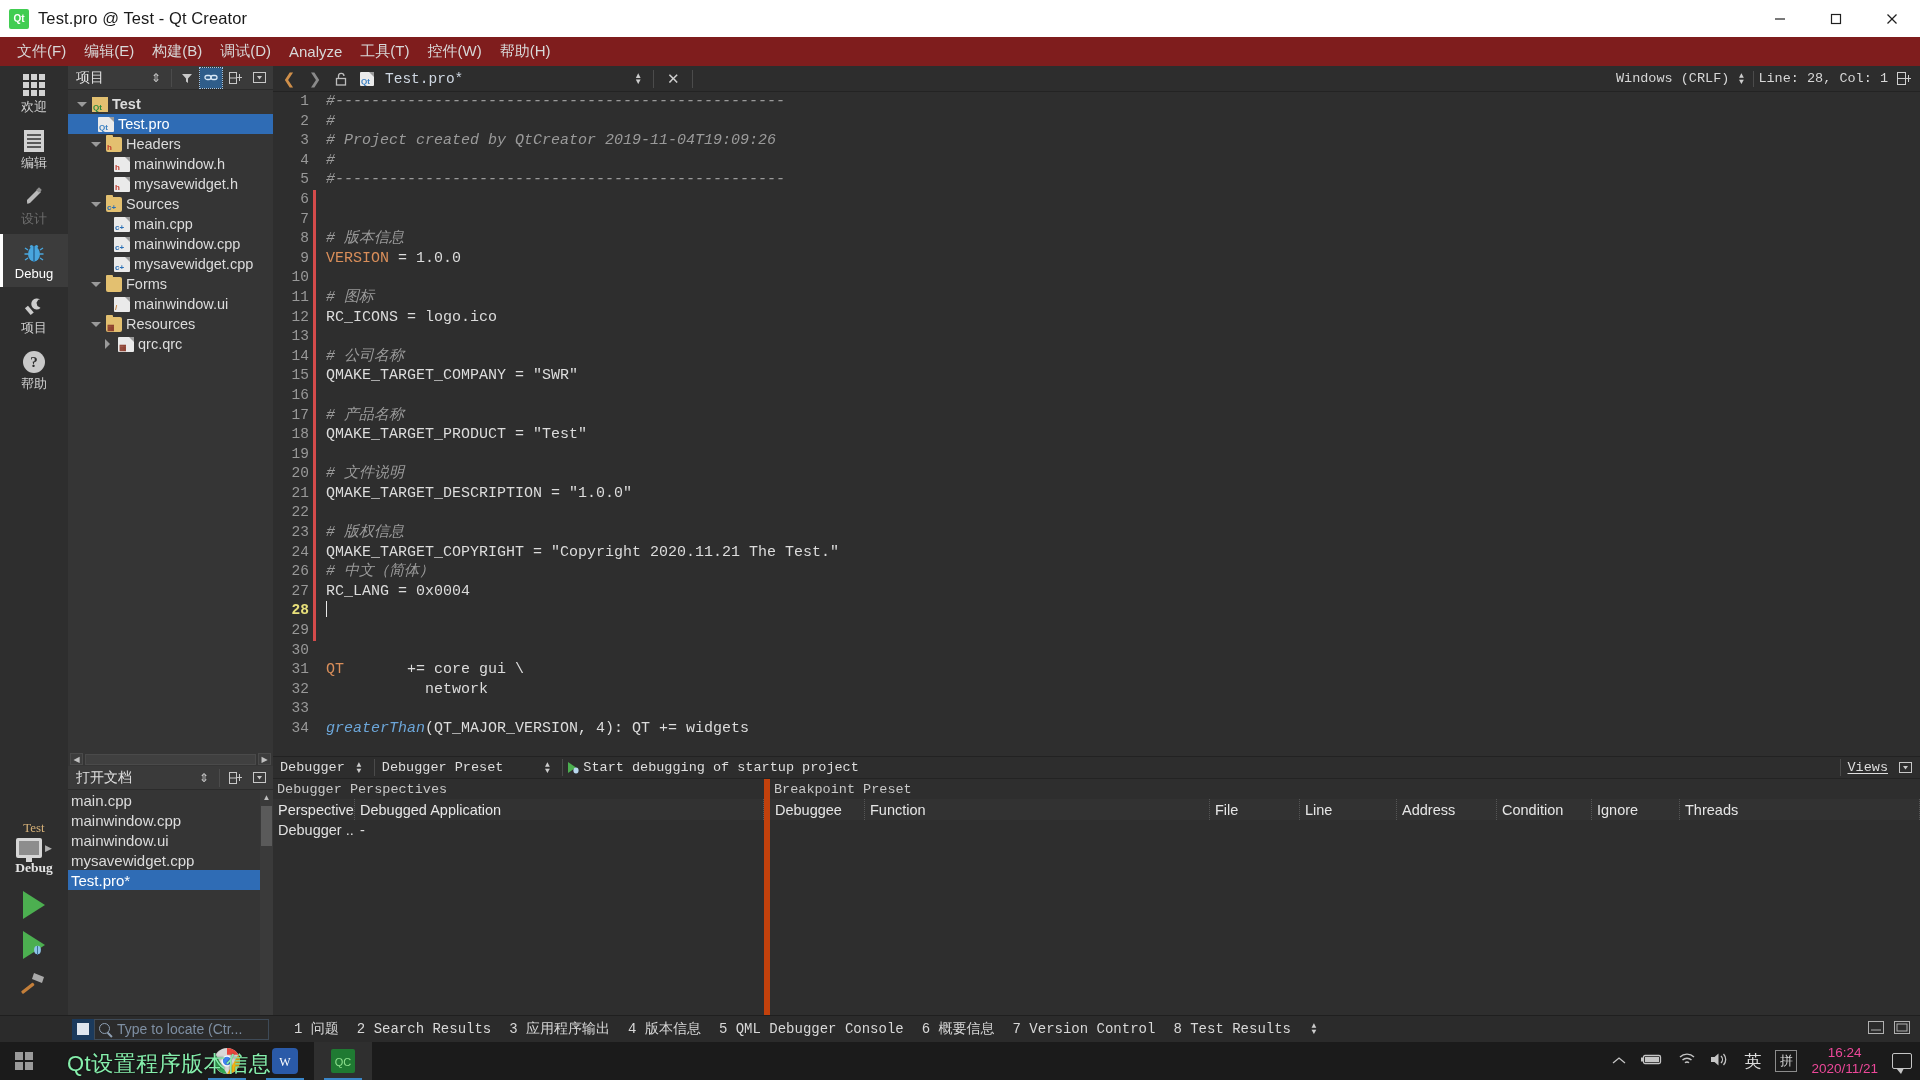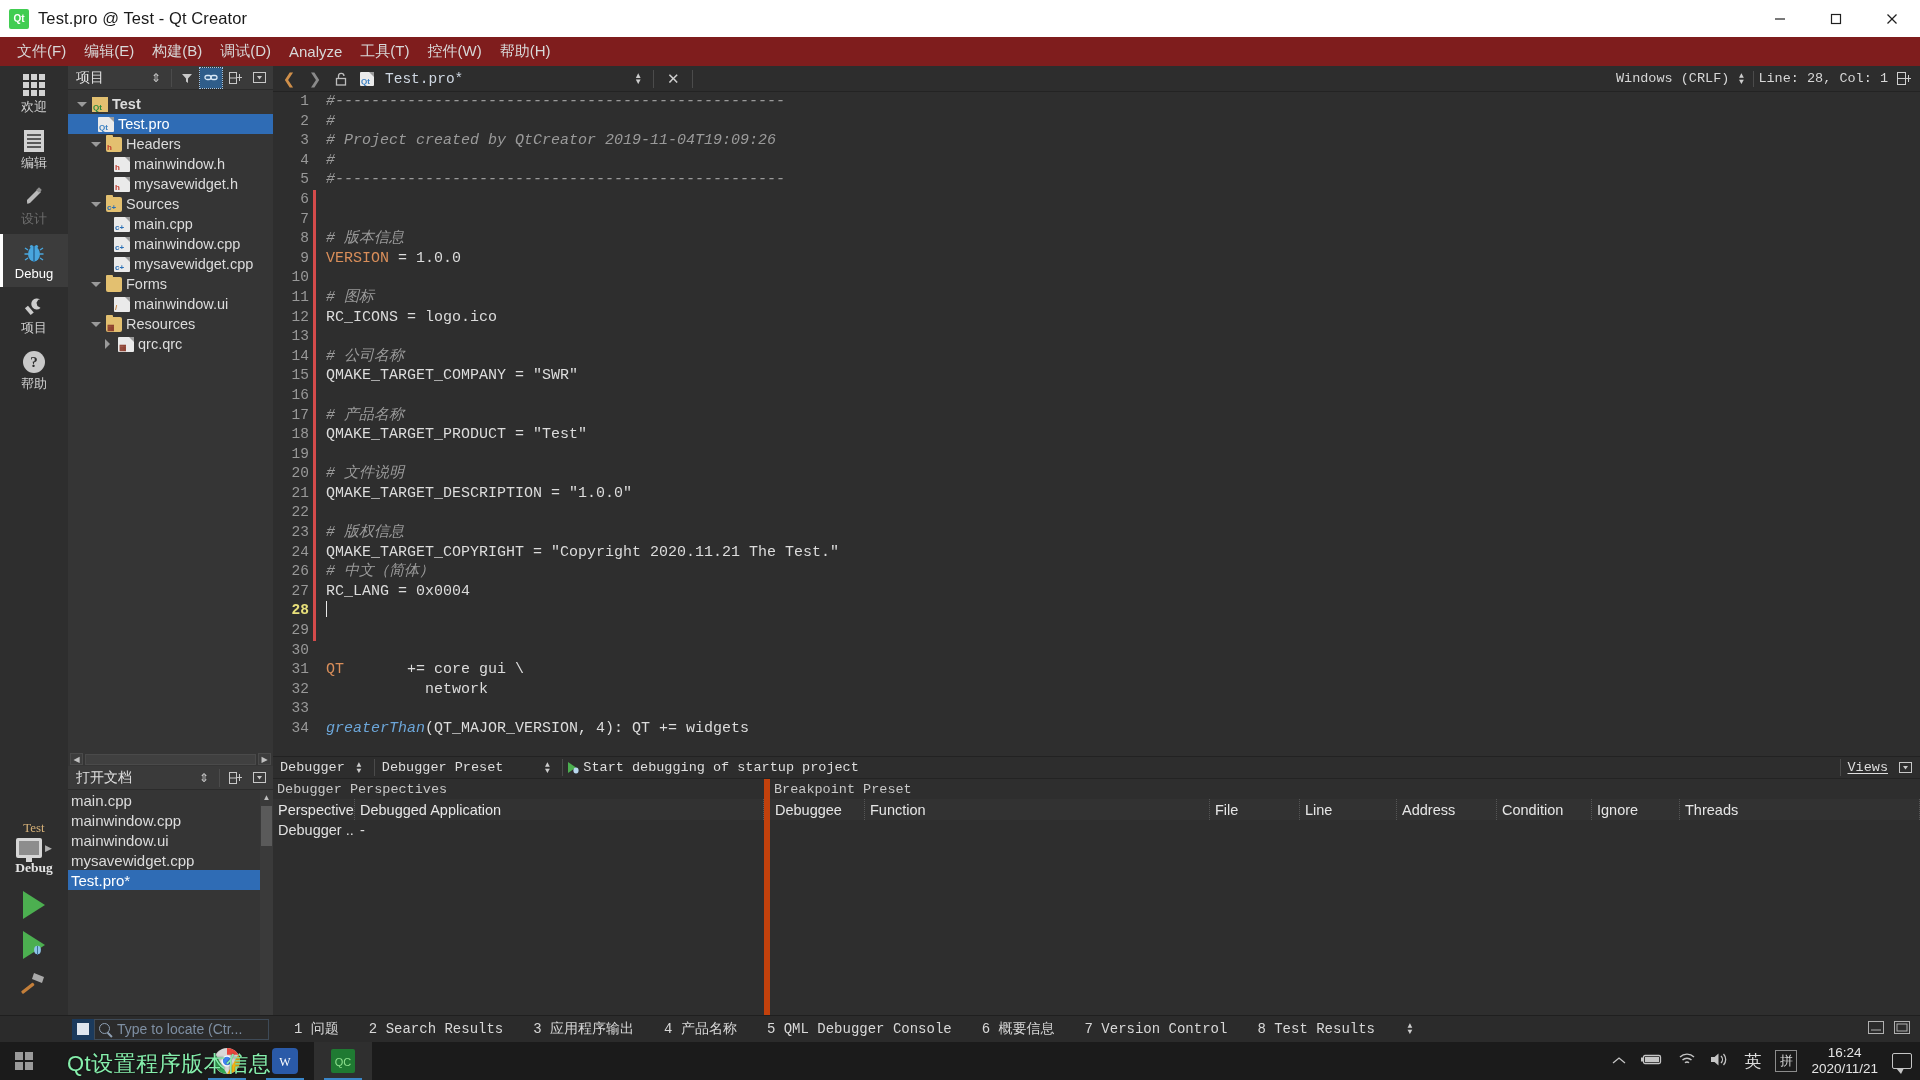--- a/index.html
+++ b/index.html
@@ -306,21 +306,21 @@
   }
   .loc-input .mag {
     position: absolute; left: 4px; top: 3px; width: 11px; height: 11px;
     border: 1.5px solid #8fa0b3; border-radius: 50%;
   }
   .loc-input .mag::after {
     content: ""; position: absolute; right: -4px; bottom: -3px; width: 6px;
     height: 1.5px; background: #8fa0b3; transform: rotate(45deg);
   }
   .outtabs {
-    display: flex; align-items: center; gap: 12px; margin-left: 16px;
+    display: flex; align-items: center; gap: 0; margin-left: 16px;
     font-family: "Liberation Mono", monospace;
   }
   .outtab {
     font-size: 14px; color: #d8d8d8; padding: 2px 9px; white-space: nowrap;
   }
   .outtab .num { color: #d8d8d8; }
   .out-right {
     margin-left: auto; display: flex; align-items: center; gap: 10px;
     padding-right: 10px; color: #b8b8b8;
   }
@@ -349,21 +349,21 @@
     position: absolute; left: 67px; top: 1049px; font-size: 22px;
     color: #86efac; letter-spacing: .5px; white-space: nowrap;
     text-shadow: 0 0 2px rgba(0,0,0,.7);
   }
   .tray {
     margin-left: auto; display: flex; align-items: center; gap: 14px;
     padding-right: 8px; color: #cfcfcf;
   }
   .tray-clock {
     display: flex; flex-direction: column; align-items: center;
-    font-size: 13.5px; color: #e5e5e5; line-height: 16px; justify-content: center;
+    font-size: 13.5px; color: #ec4899; line-height: 16px; justify-content: center;
   }
   .ime-box {
     width: 22px; height: 22px; border: 1px solid #8c8c8c; color: #d4d4d4;
     font-size: 13px; display: flex; align-items: center; justify-content: center;
   }
   .notif {
     width: 20px; height: 16px; border: 1.6px solid #c5c5c5; border-radius: 2px;
     position: relative;
   }
   .notif::after {
@@ -811,21 +811,21 @@
     <div class="outtab">
       <span class="num">2</span>
       <span>Search Results</span>
     </div>
     <div class="outtab">
       <span class="num">3</span>
       <span>应用程序输出</span>
     </div>
     <div class="outtab">
       <span class="num">4</span>
-      <span>产品名称</span>
+      <span>版本信息</span>
     </div>
     <div class="outtab">
       <span class="num">5</span>
       <span>QML Debugger Console</span>
     </div>
     <div class="outtab">
       <span class="num">6</span>
       <span>概要信息</span>
     </div>
     <div class="outtab">

